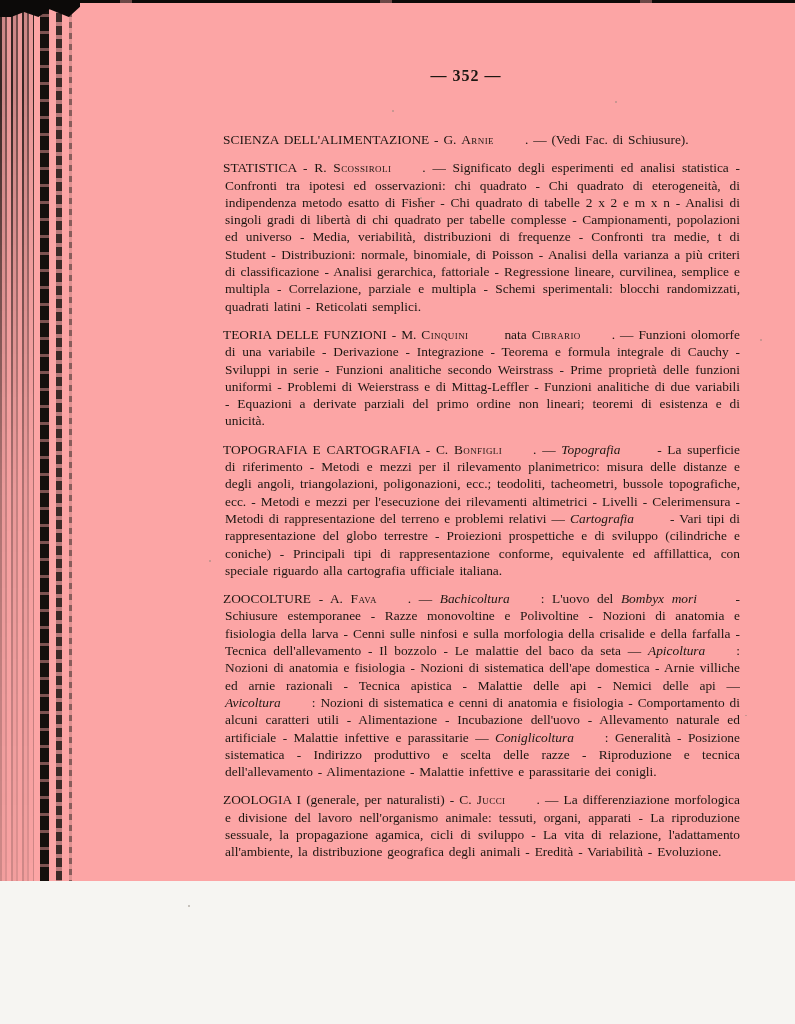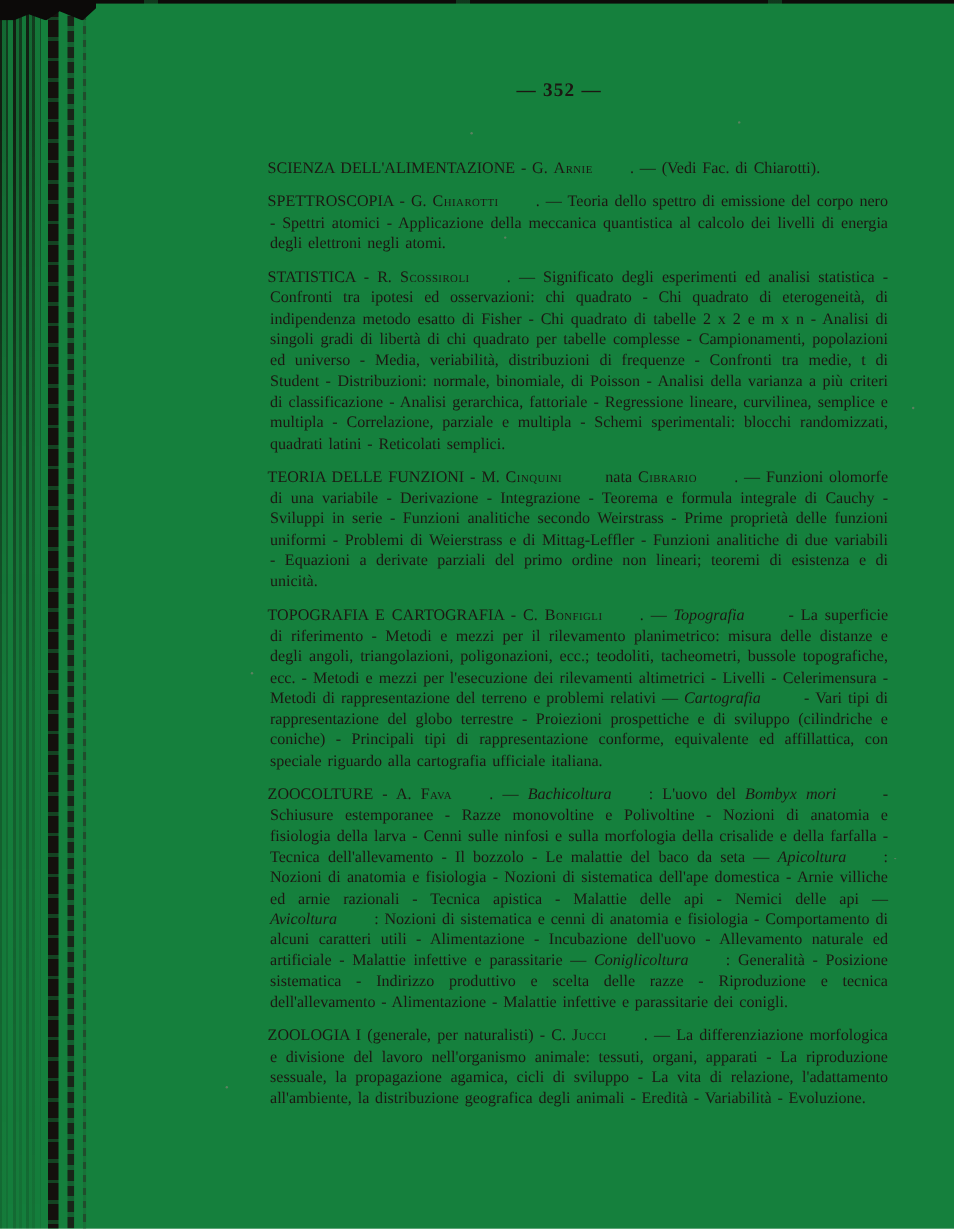--- a/index.html
+++ b/index.html
@@ -2,22 +2,22 @@
 <html><head>
 <meta charset="utf-8">
 <style>
   html,body{margin:0;padding:0;}
   body{
     width:795px;height:1024px;overflow:hidden;
     background:#f6f5f2;
     font-family:"Liberation Serif", serif;
   }
   .page{
-    position:relative;width:795px;height:1024px;
-    background:#15803d;
+    position:relative;width:795px;height:881px;
+    background:#fca5a5;
   }
   
   .top-edge{
     position:absolute;top:0;left:0;right:0;height:3px;
     background:repeating-linear-gradient(90deg,#0d0b09 0 120px,rgba(13,11,9,.6) 120px 132px,#0d0b09 132px 260px);
   }
   .gutter{position:absolute;left:0;top:0;bottom:0;width:84px;pointer-events:none;}
   .top-cap{
     position:absolute;left:0;top:0;width:80px;height:17px;background:#0c0a09;
     clip-path:polygon(0 0,100% 0,100% 40%,86% 100%,62% 55%,48% 100%,30% 70%,14% 100%,0 100%);
@@ -90,21 +90,20 @@
   <div class="speck sp2"></div>
   <div class="speck sp3"></div>
   <div class="speck sp4"></div>
   <div class="speck sp5"></div>
   <div class="speck sp6"></div>
   <div class="speck sp7"></div>
 
   <div class="page-number">— 352 —</div>
 
   <main class="text-block">
-      <p class="entry"><span class="seg-n">SCIENZA DELL'ALIMENTAZIONE - G. </span><span class="seg-sc">Arnie</span><span class="seg-n">. — (Vedi Fac. di Chiarotti).</span></p>
-      <p class="entry"><span class="seg-n">SPETTROSCOPIA - G. </span><span class="seg-sc">Chiarotti</span><span class="seg-n">. — Teoria dello spettro di emissione del corpo nero - Spettri atomici - Applicazione della meccanica quantistica al calcolo dei livelli di energia degli elettroni negli atomi.</span></p>
+      <p class="entry"><span class="seg-n">SCIENZA DELL'ALIMENTAZIONE - G. </span><span class="seg-sc">Arnie</span><span class="seg-n">. — (Vedi Fac. di Schiusure).</span></p>
       <p class="entry"><span class="seg-n">STATISTICA - R. </span><span class="seg-sc">Scossiroli</span><span class="seg-n">. — Significato degli esperimenti ed analisi statistica - Confronti tra ipotesi ed osservazioni: chi quadrato - Chi quadrato di eterogeneità, di indipendenza metodo esatto di Fisher - Chi quadrato di tabelle 2 x 2 e m x n - Analisi di singoli gradi di libertà di chi quadrato per tabelle complesse - Campionamenti, popolazioni ed universo - Media, veriabilità, distribuzioni di frequenze - Confronti tra medie, t di Student - Distribuzioni: normale, binomiale, di Poisson - Analisi della varianza a più criteri di classificazione - Analisi gerarchica, fattoriale - Regressione lineare, curvilinea, semplice e multipla - Correlazione, parziale e multipla - Schemi sperimentali: blocchi randomizzati, quadrati latini - Reticolati semplici.</span></p>
       <p class="entry"><span class="seg-n">TEORIA DELLE FUNZIONI - M. </span><span class="seg-sc">Cinquini</span><span class="seg-n"> nata </span><span class="seg-sc">Cibrario</span><span class="seg-n">. — Funzioni olomorfe di una variabile - Derivazione - Integrazione - Teorema e formula integrale di Cauchy - Sviluppi in serie - Funzioni analitiche secondo Weirstrass - Prime proprietà delle funzioni uniformi - Problemi di Weierstrass e di Mittag-Leffler - Funzioni analitiche di due variabili - Equazioni a derivate parziali del primo ordine non lineari; teoremi di esistenza e di unicità.</span></p>
       <p class="entry"><span class="seg-n">TOPOGRAFIA E CARTOGRAFIA - C. </span><span class="seg-sc">Bonfigli</span><span class="seg-n">. — </span><span class="seg-i">Topografia</span><span class="seg-n"> - La superficie di riferimento - Metodi e mezzi per il rilevamento planimetrico: misura delle distanze e degli angoli, triangolazioni, poligonazioni, ecc.; teodoliti, tacheometri, bussole topografiche, ecc. - Metodi e mezzi per l'esecuzione dei rilevamenti altimetrici - Livelli - Celerimensura - Metodi di rappresentazione del terreno e problemi relativi — </span><span class="seg-i">Cartografia</span><span class="seg-n"> - Vari tipi di rappresentazione del globo terrestre - Proiezioni prospettiche e di sviluppo (cilindriche e coniche) - Principali tipi di rappresentazione conforme, equivalente ed affillattica, con speciale riguardo alla cartografia ufficiale italiana.</span></p>
       <p class="entry"><span class="seg-n">ZOOCOLTURE - A. </span><span class="seg-sc">Fava</span><span class="seg-n">. — </span><span class="seg-i">Bachicoltura</span><span class="seg-n">: L'uovo del </span><span class="seg-i">Bombyx mori</span><span class="seg-n"> - Schiusure estemporanee - Razze monovoltine e Polivoltine - Nozioni di anatomia e fisiologia della larva - Cenni sulle ninfosi e sulla morfologia della crisalide e della farfalla - Tecnica dell'allevamento - Il bozzolo - Le malattie del baco da seta — </span><span class="seg-i">Apicoltura</span><span class="seg-n">: Nozioni di anatomia e fisiologia - Nozioni di sistematica dell'ape domestica - Arnie villiche ed arnie razionali - Tecnica apistica - Malattie delle api - Nemici delle api — </span><span class="seg-i">Avicoltura</span><span class="seg-n">: Nozioni di sistematica e cenni di anatomia e fisiologia - Comportamento di alcuni caratteri utili - Alimentazione - Incubazione dell'uovo - Allevamento naturale ed artificiale - Malattie infettive e parassitarie — </span><span class="seg-i">Coniglicoltura</span><span class="seg-n">: Generalità - Posizione sistematica - Indirizzo produttivo e scelta delle razze - Riproduzione e tecnica dell'allevamento - Alimentazione - Malattie infettive e parassitarie dei conigli.</span></p>
       <p class="entry"><span class="seg-n">ZOOLOGIA I (generale, per naturalisti) - C. </span><span class="seg-sc">Jucci</span><span class="seg-n">. — La differenziazione morfologica e divisione del lavoro nell'organismo animale: tessuti, organi, apparati - La riproduzione sessuale, la propagazione agamica, cicli di sviluppo - La vita di relazione, l'adattamento all'ambiente, la distribuzione geografica degli animali - Eredità - Variabilità - Evoluzione.</span></p>
     </main>
 </div>
 
 </body></html>

